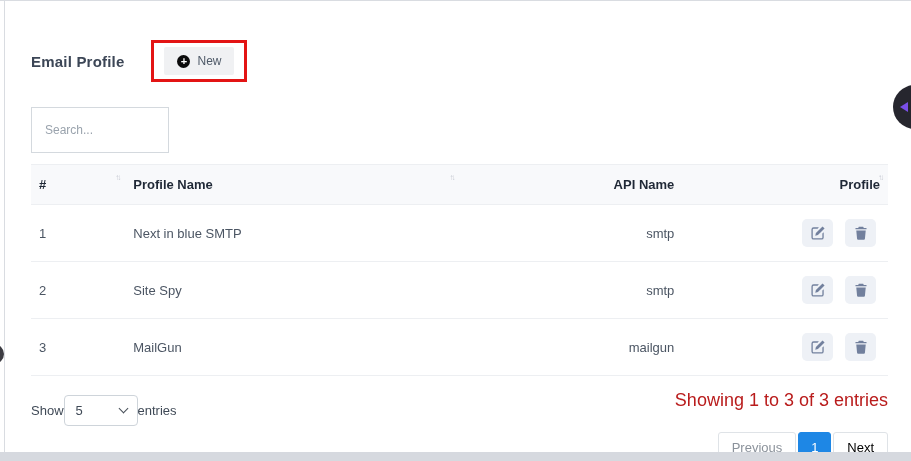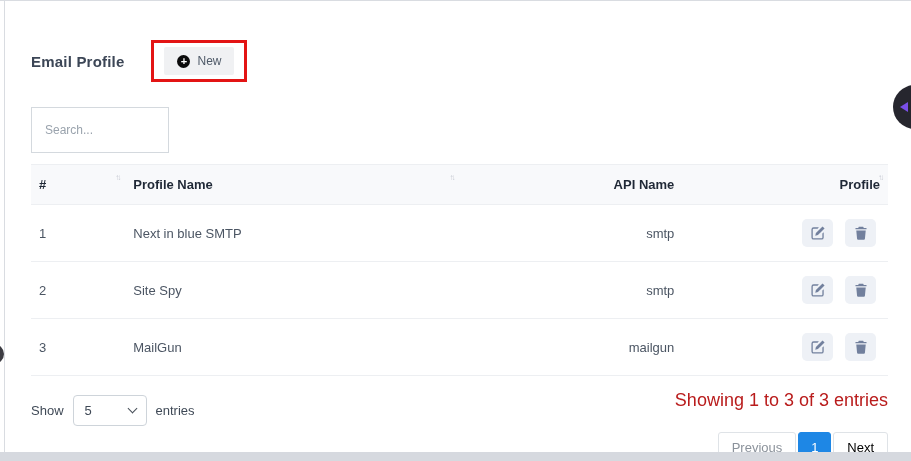--- a/index.html
+++ b/index.html
@@ -73,21 +73,21 @@
   }
   .action-btn {
     display: inline-flex; align-items: center; justify-content: center;
     width: 31px; height: 28px; border: none; border-radius: 5px;
     background: #eef1f6; cursor: pointer; margin: 0 4px;
   }
   .action-btn svg { width: 14px; height: 14px; fill: #72809d; }
 
   
   .table-footer { margin-top: 14px; display: flex; justify-content: space-between; align-items: flex-start; }
-  .show-entries { display: flex; align-items: center; gap: 9px; font-size: 13px; color: #3f4956; padding-top: 5px; }
+  .show-entries { display: flex; align-items: center; font-size: 13px; color: #3f4956; padding-top: 5px; }
   .select-wrap { position: relative; display: inline-block; }
   .page-size-select {
     width: 74px; height: 31px;
     border: 1px solid #ced4da; border-radius: 4px;
     background: #fff; font-size: 13px; color: #3f4956;
     padding: 0 24px 0 11px; font-family: inherit;
     appearance: none; -webkit-appearance: none; outline: none; cursor: pointer;
   }
   .chevron-down {
     position: absolute; right: 11px; top: 10px;

